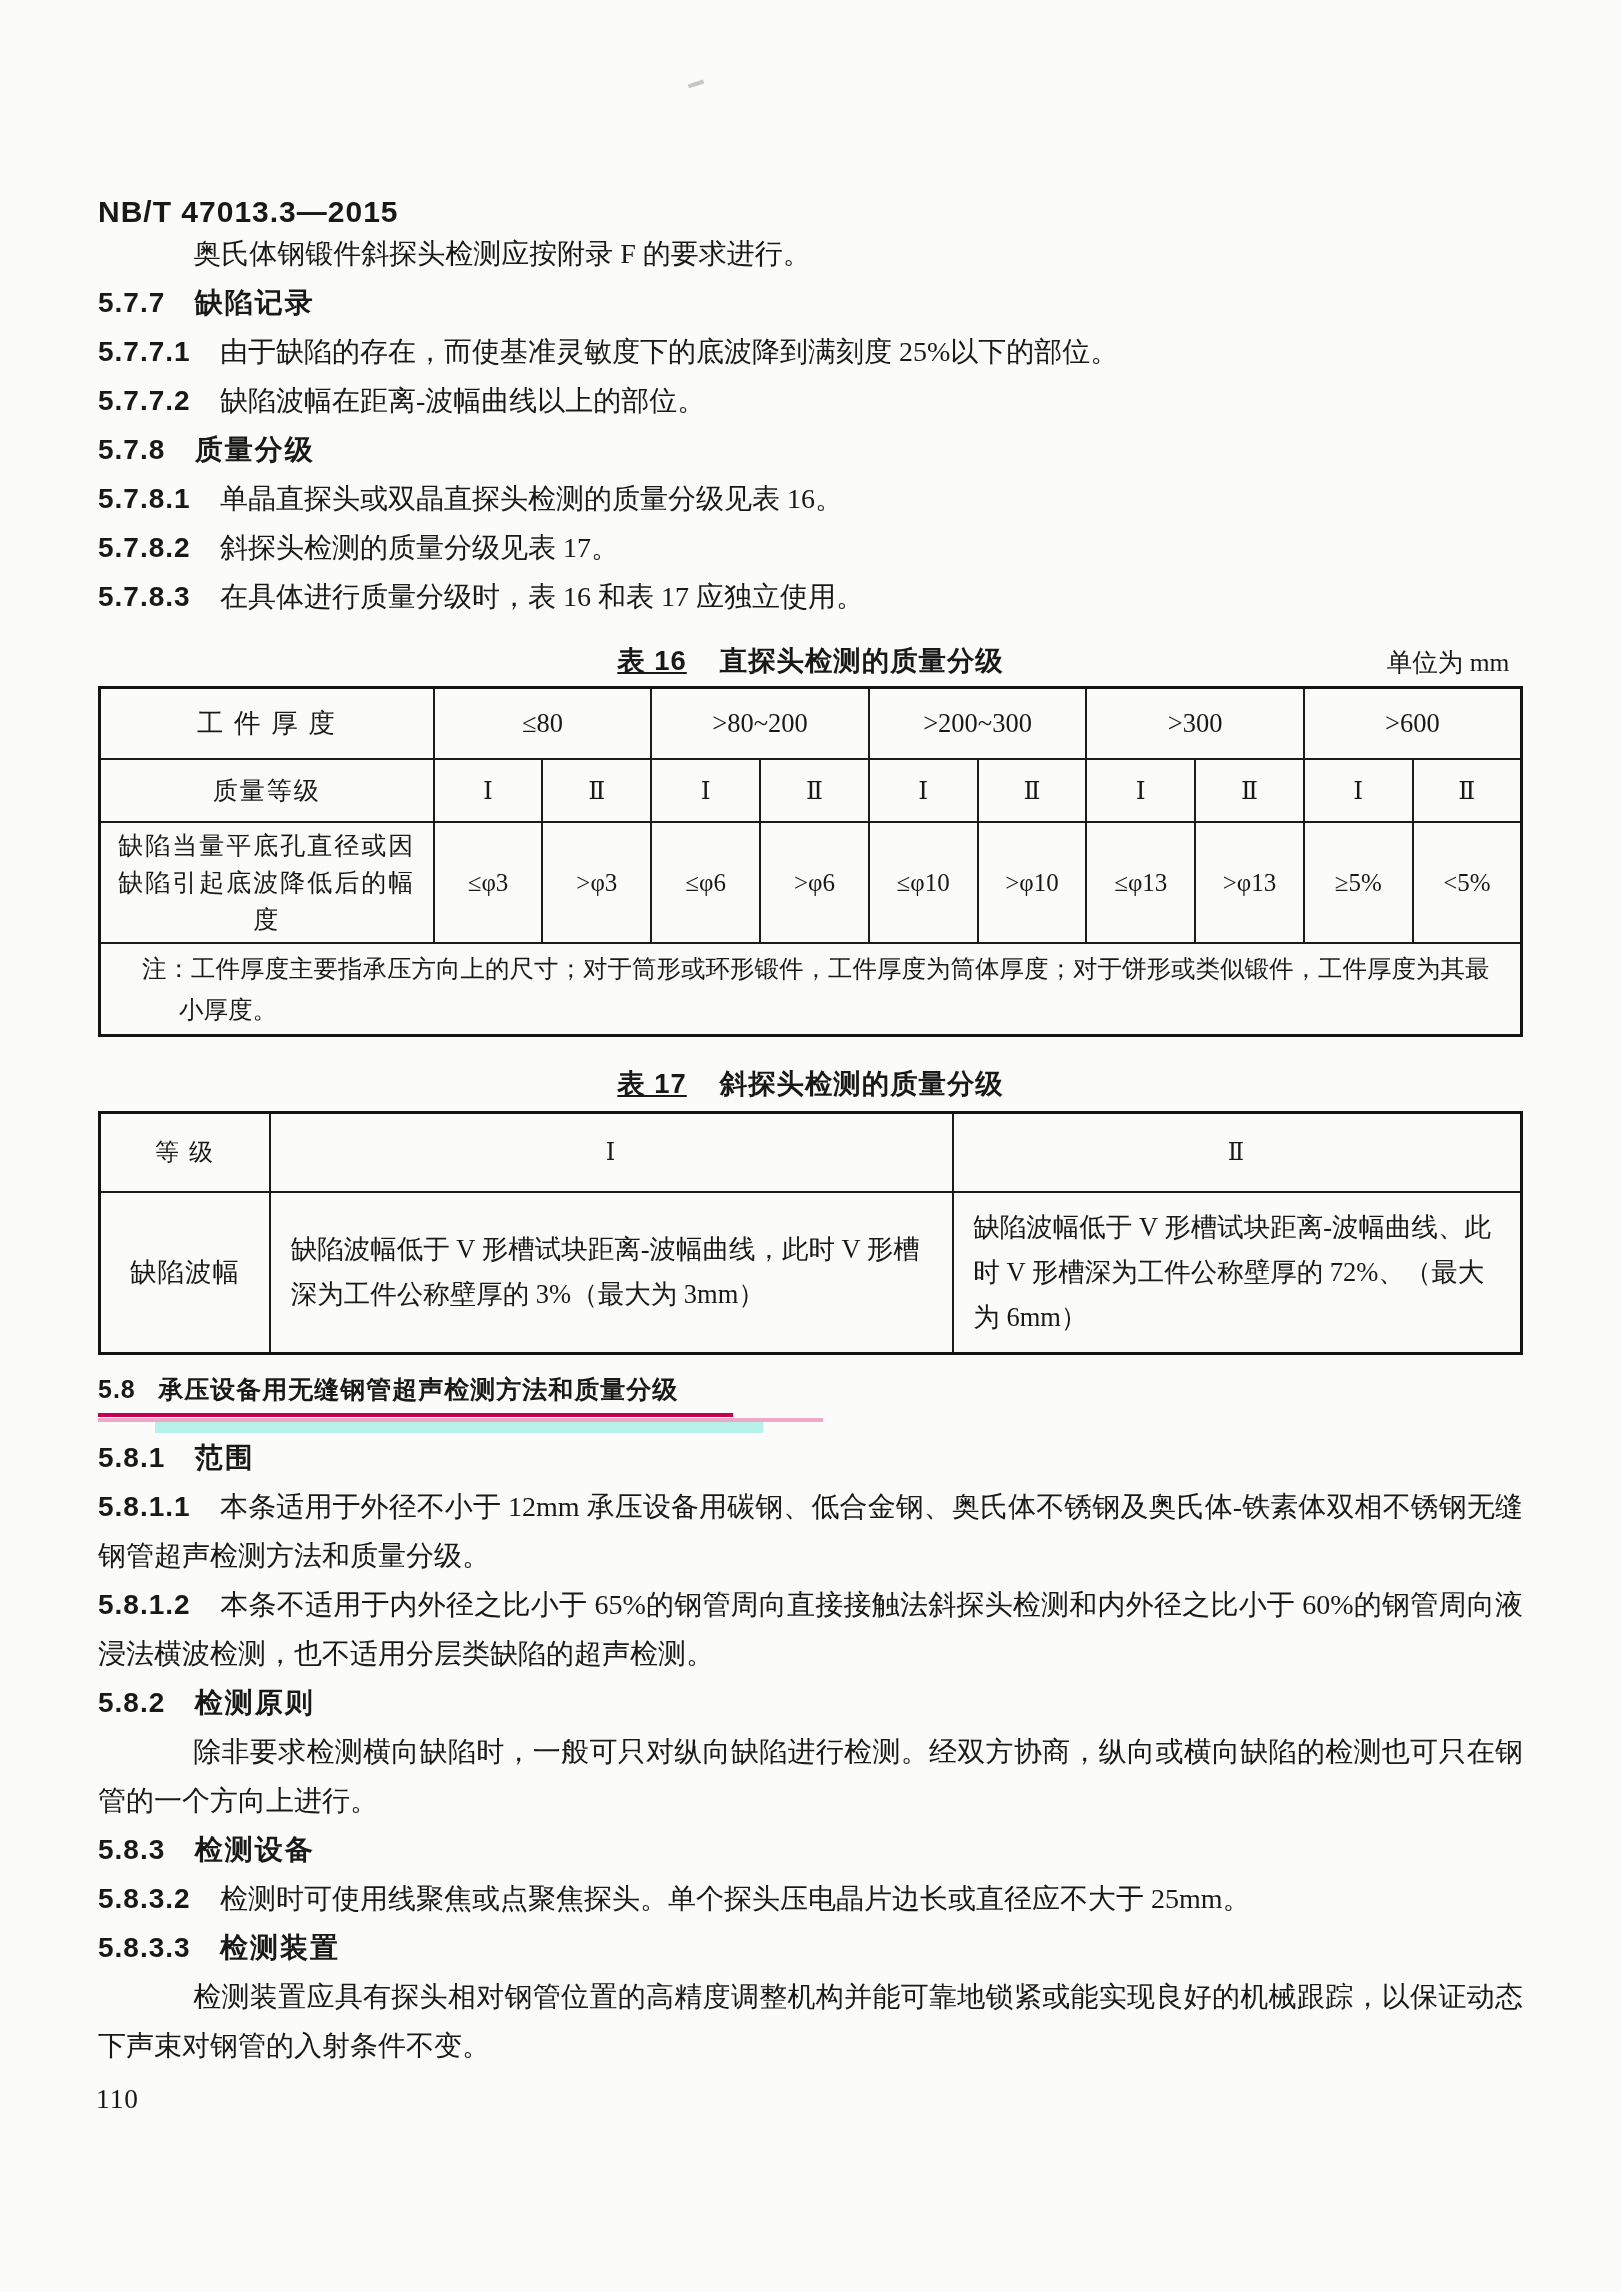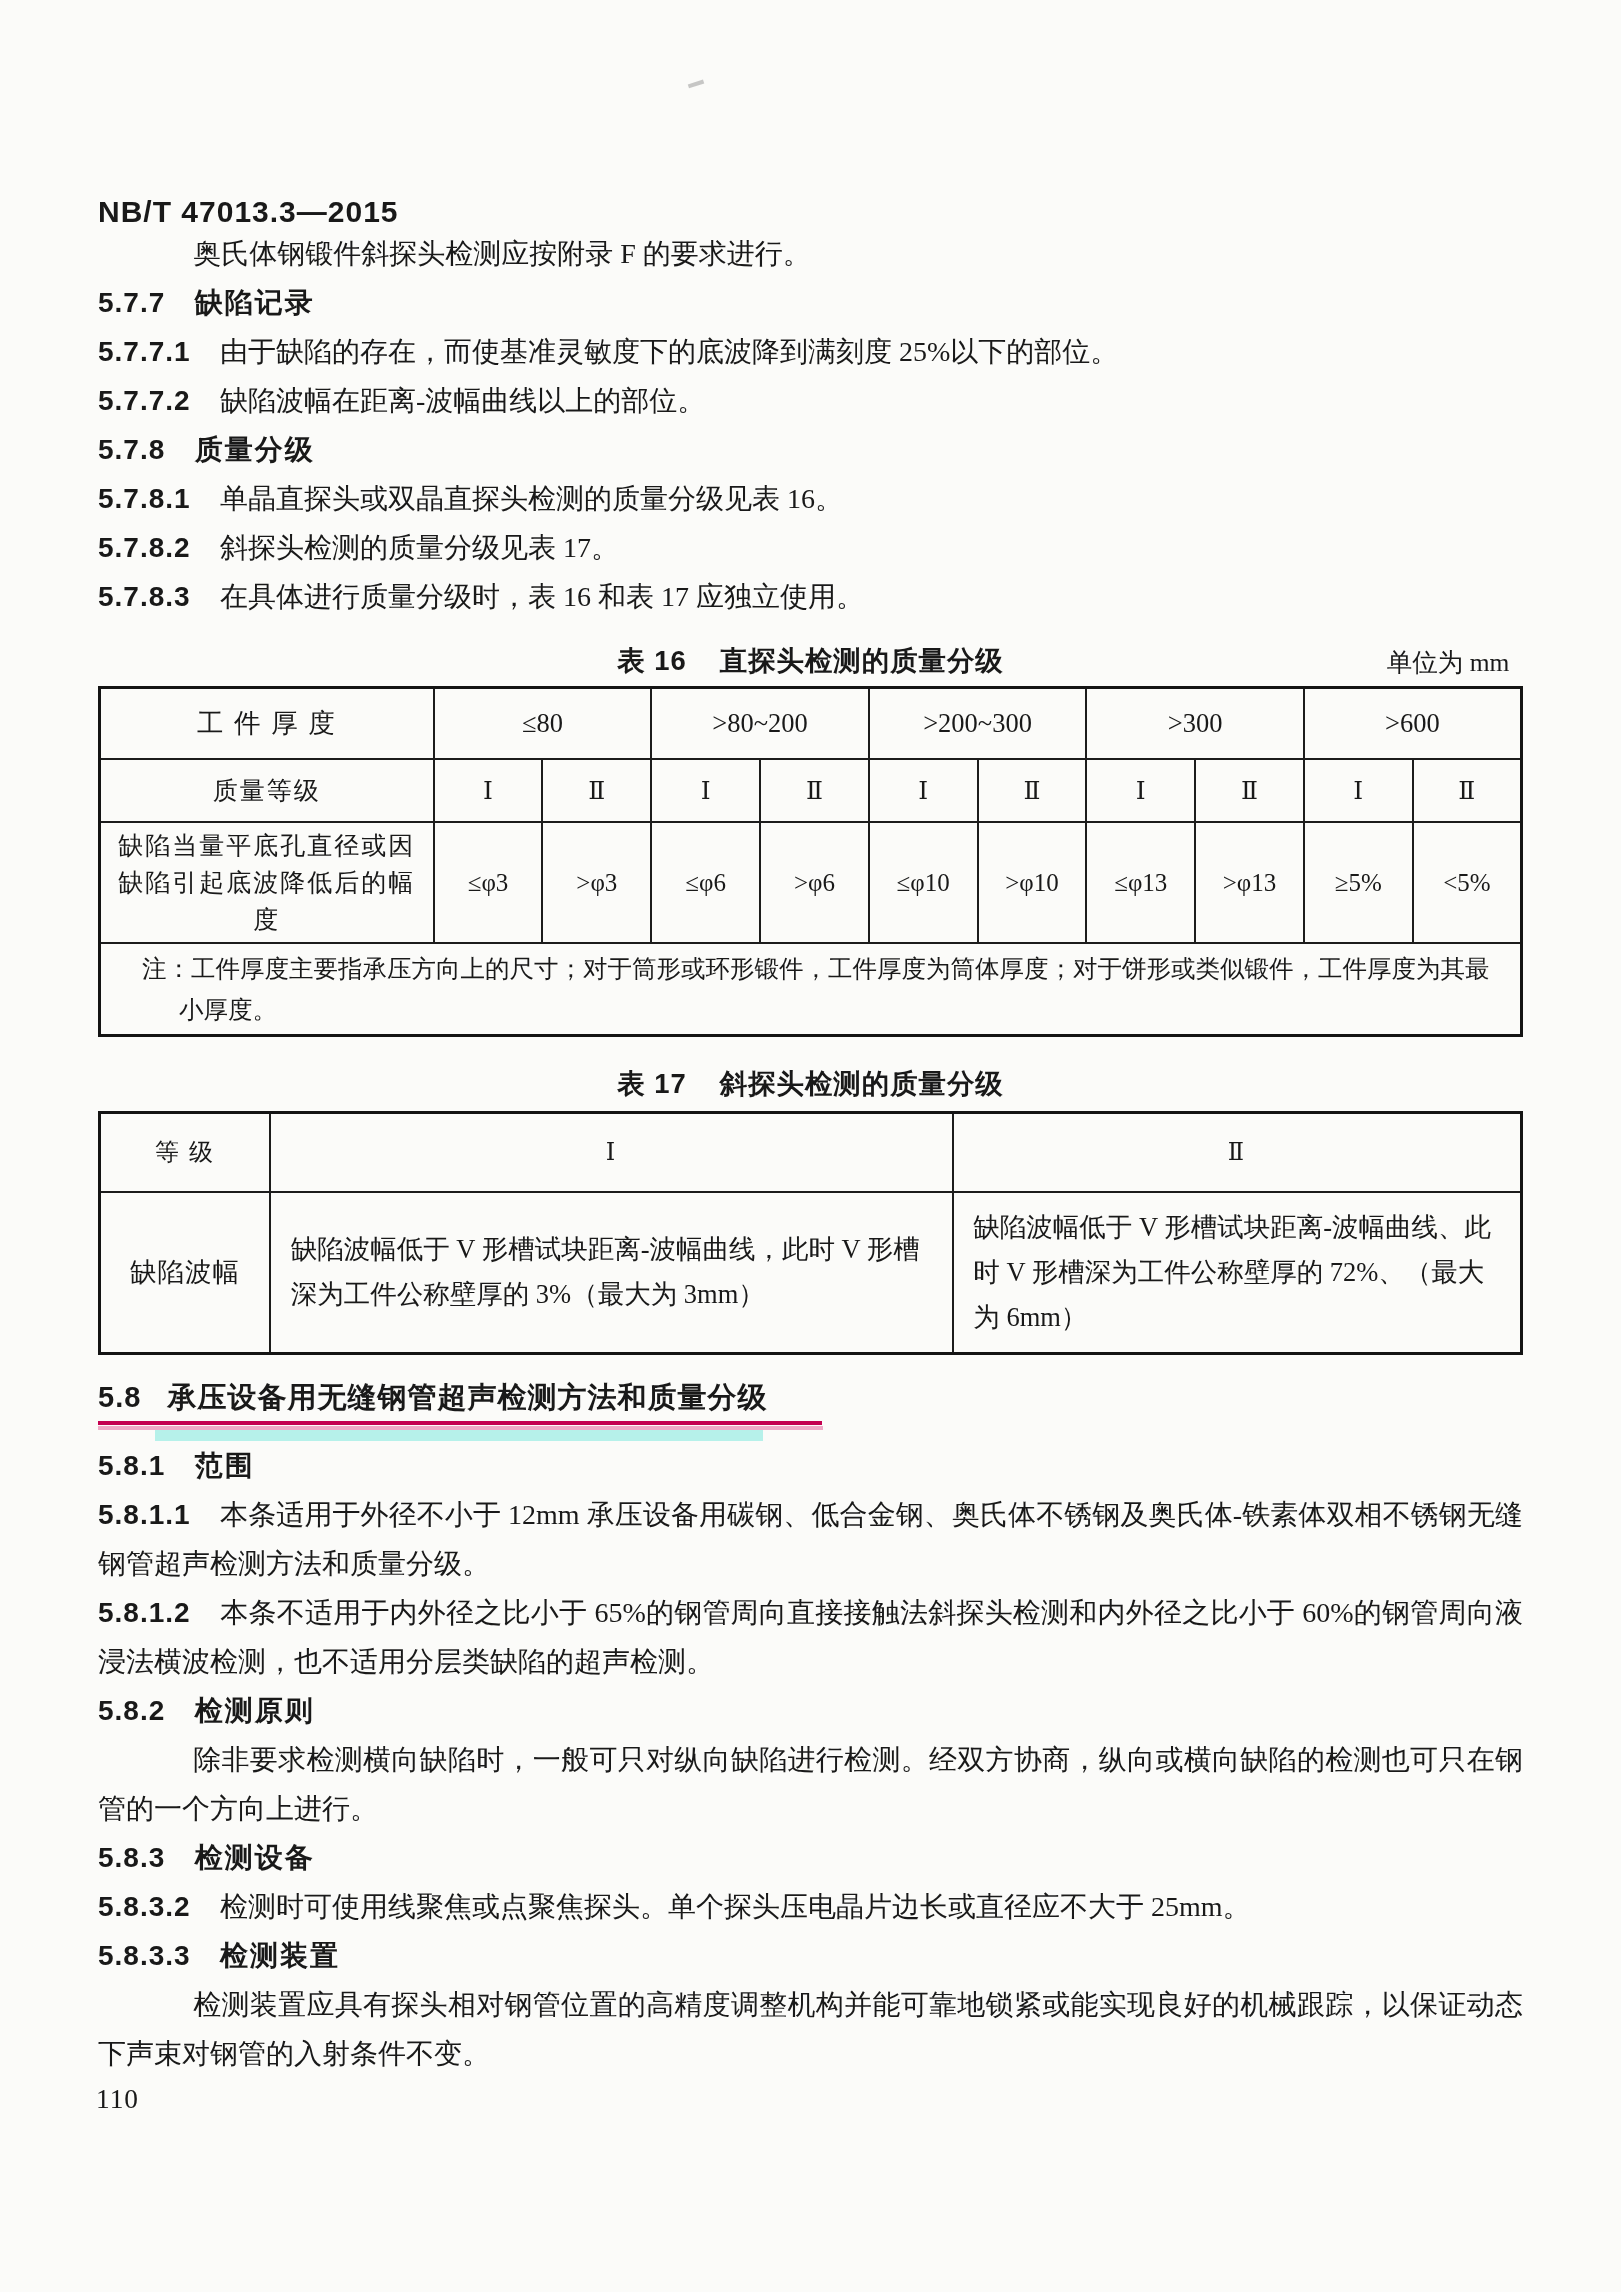--- a/index.html
+++ b/index.html
@@ -46,21 +46,21 @@
   .tcap {
     position: relative; text-align: center;
     font-size: 27.4px; line-height: 35px;
   }
   .tcap16 { margin-top: 21.6px; }
   .tcap17 { margin-top: 29px; }
   .tcap-main {
     font-family: "Liberation Sans", "DejaVu Sans", sans-serif;
     font-weight: 700; letter-spacing: 1px;
   }
-  .tcap-label { margin-right: 33px; }
+  .tcap-label { margin-right: 33px; text-decoration: underline; }
   .tcap-unit {
     position: absolute; right: 13.7px; top: 2px;
     font-size: 25.5px; font-weight: 400;
   }
   
   table.std {
     width: 100%; border-collapse: collapse;
     border: 3.9px solid #141414;
     table-layout: fixed;
   }
@@ -87,24 +87,24 @@
     height: 143px; text-align: left;
     font-size: 26.5px; line-height: 45px; padding: 7.8px 19.6px;
   }
   .t17 .r2 td.side-label { text-align: center; letter-spacing: 1px; }
   .roman { font-family: "DejaVu Serif", serif; letter-spacing: 0; }
   
   .s58-block { margin-top: 13.7px; }
   .s58-line {
     display: inline-block;
     font-family: "Liberation Sans", "DejaVu Sans", sans-serif;
-    font-weight: 700; font-size: 29px; line-height: 43px;
+    font-weight: 700; font-size: 25px; line-height: 43px;
     letter-spacing: 1px;
     border-bottom: 4.9px solid #c40051;
-    padding-right: 55px; padding-bottom: 2px; margin-top: 8px;
+    padding-right: 55px; padding-bottom: 2px;
   }
   .s58-line .cnum { margin-right: 0.9em; }
   .mark-pink { width: 725px; height: 3.9px; background: #efa9c6; margin-top: 1px; }
   .mark-cyan { width: 608px; height: 10.8px; background: #b6f1ea; margin-left: 57px; margin-top: 0; }
   .after-s58 { margin-top: 3.9px; }
   .page-number {
     position: absolute; left: 96px; top: 2084px;
     font-size: 27.4px; letter-spacing: 1px;
   }
 </style>

